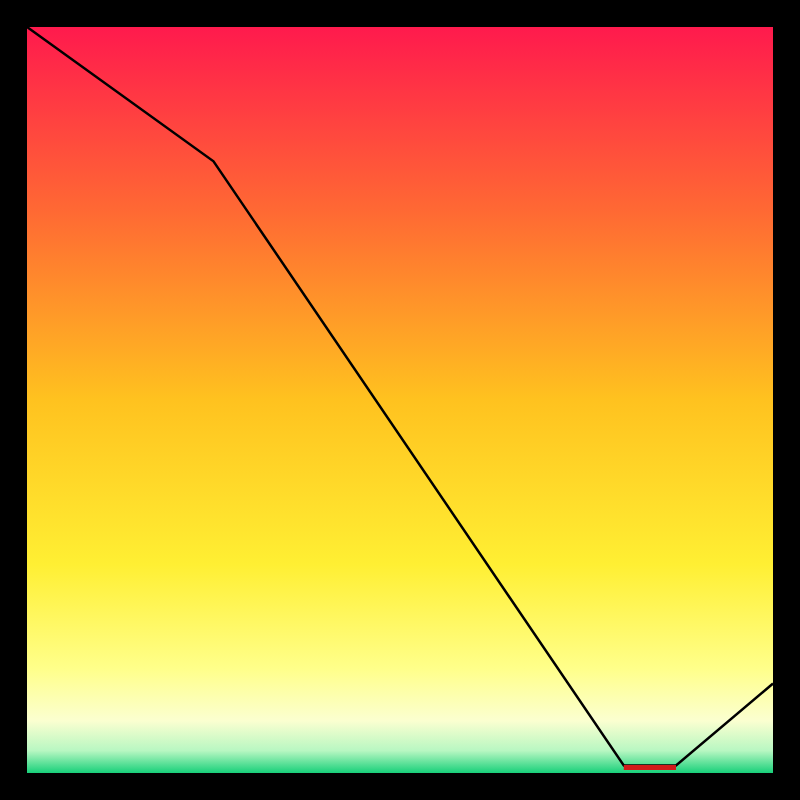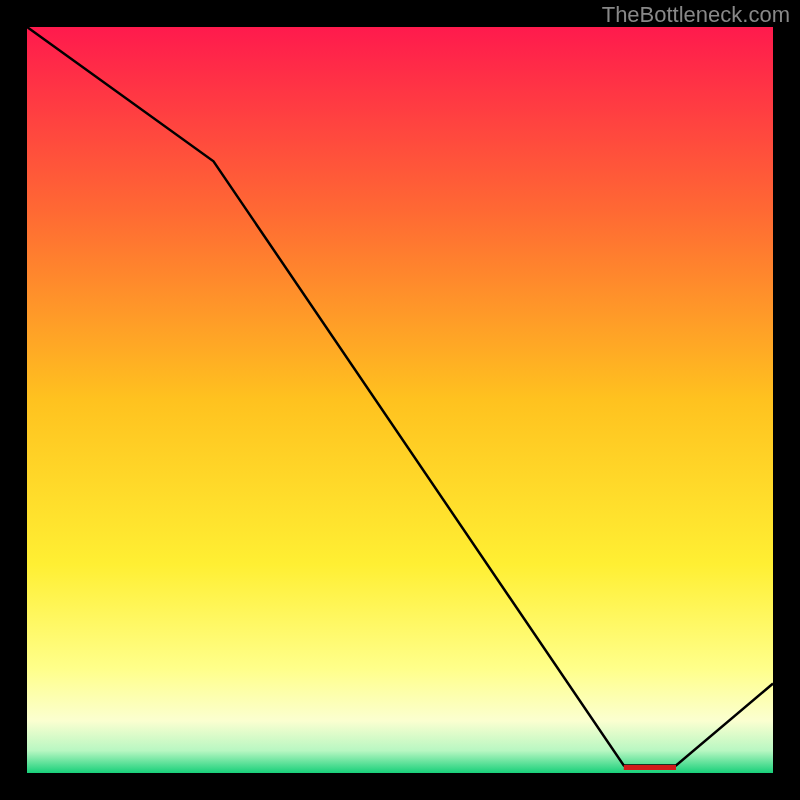--- a/index.html
+++ b/index.html
@@ -30,21 +30,20 @@
     top: 27px;
     width: 746px;
     height: 746px;
     display: block;
   }
 </style>
 </head>
 <body>
 <div class="frame">
 
-  <div class="attribution">TheBottleneck.com</div>
 
   <svg class="plot" viewBox="0 0 746 746" preserveAspectRatio="none">
     <defs>
       <linearGradient id="bg-grad" x1="0" y1="0" x2="0" y2="1">
         <stop id="g0" offset="0%" stop-color="#ff1a4d"></stop>
         <stop id="g1" offset="25%" stop-color="#ff6a33"></stop>
         <stop id="g2" offset="50%" stop-color="#ffc21f"></stop>
         <stop id="g3" offset="72%" stop-color="#ffef33"></stop>
         <stop id="g4" offset="86%" stop-color="#ffff8a"></stop>
         <stop id="g5" offset="93%" stop-color="#fbffd0"></stop>

